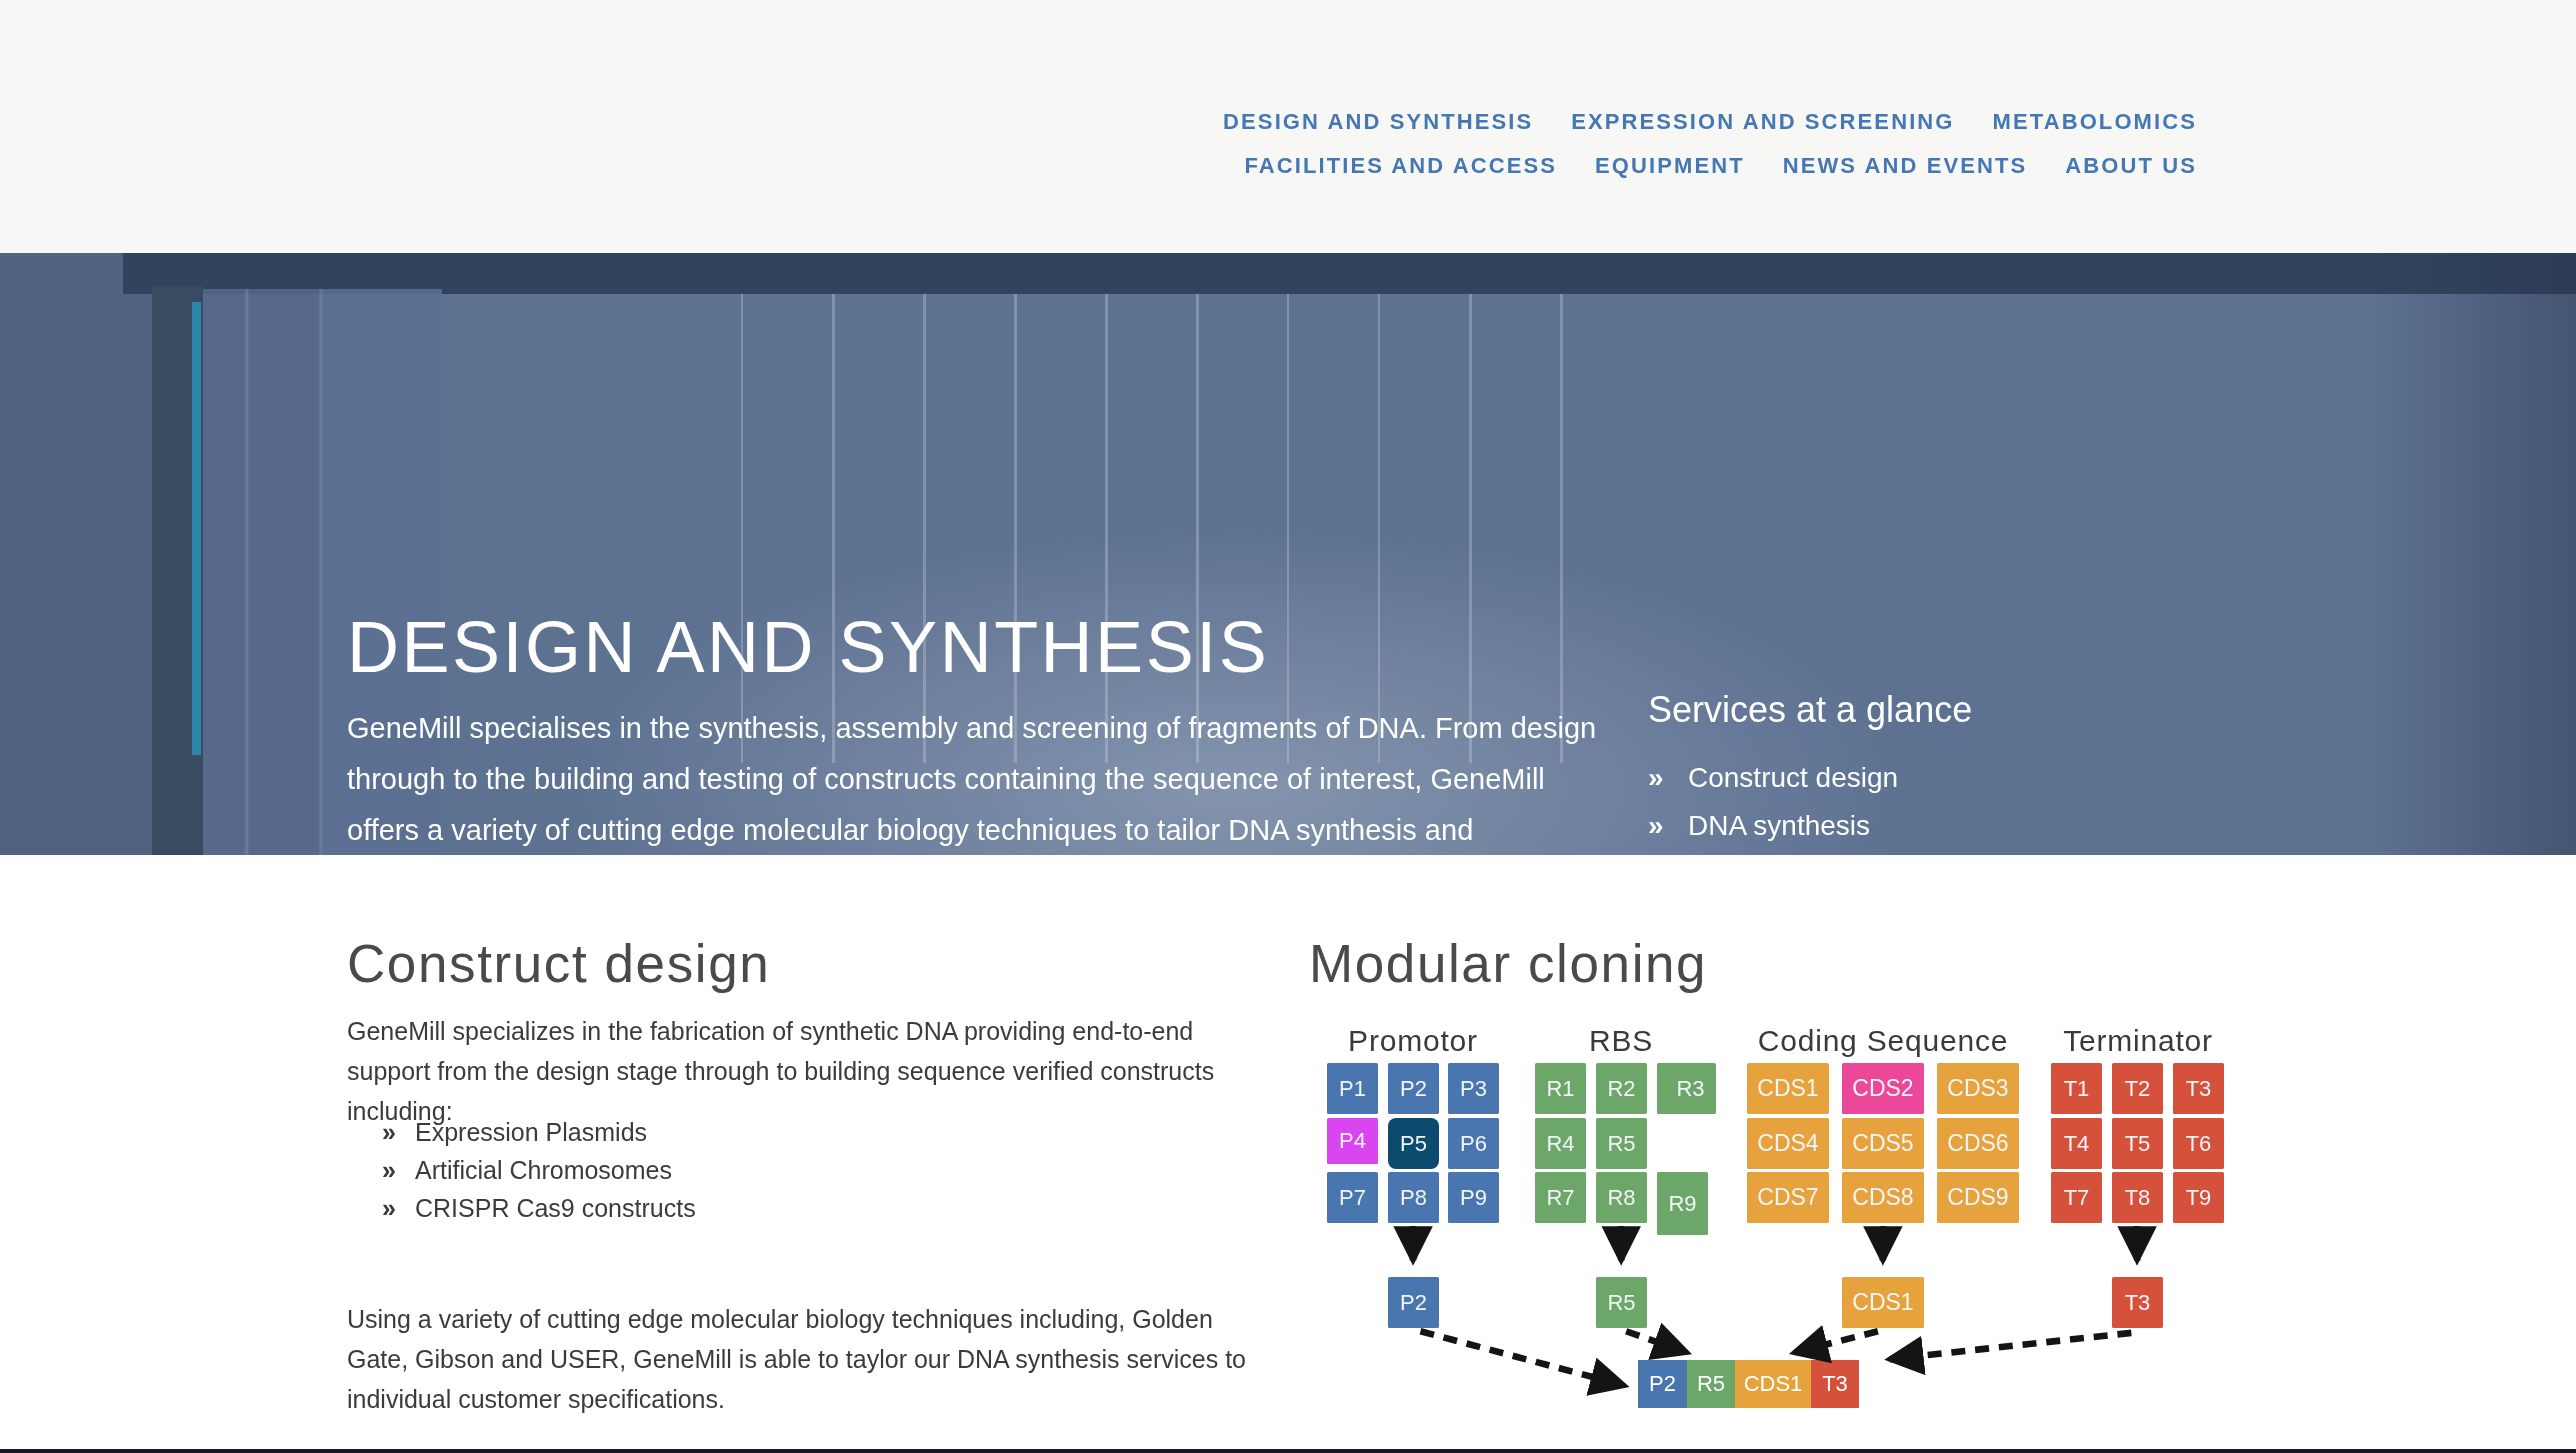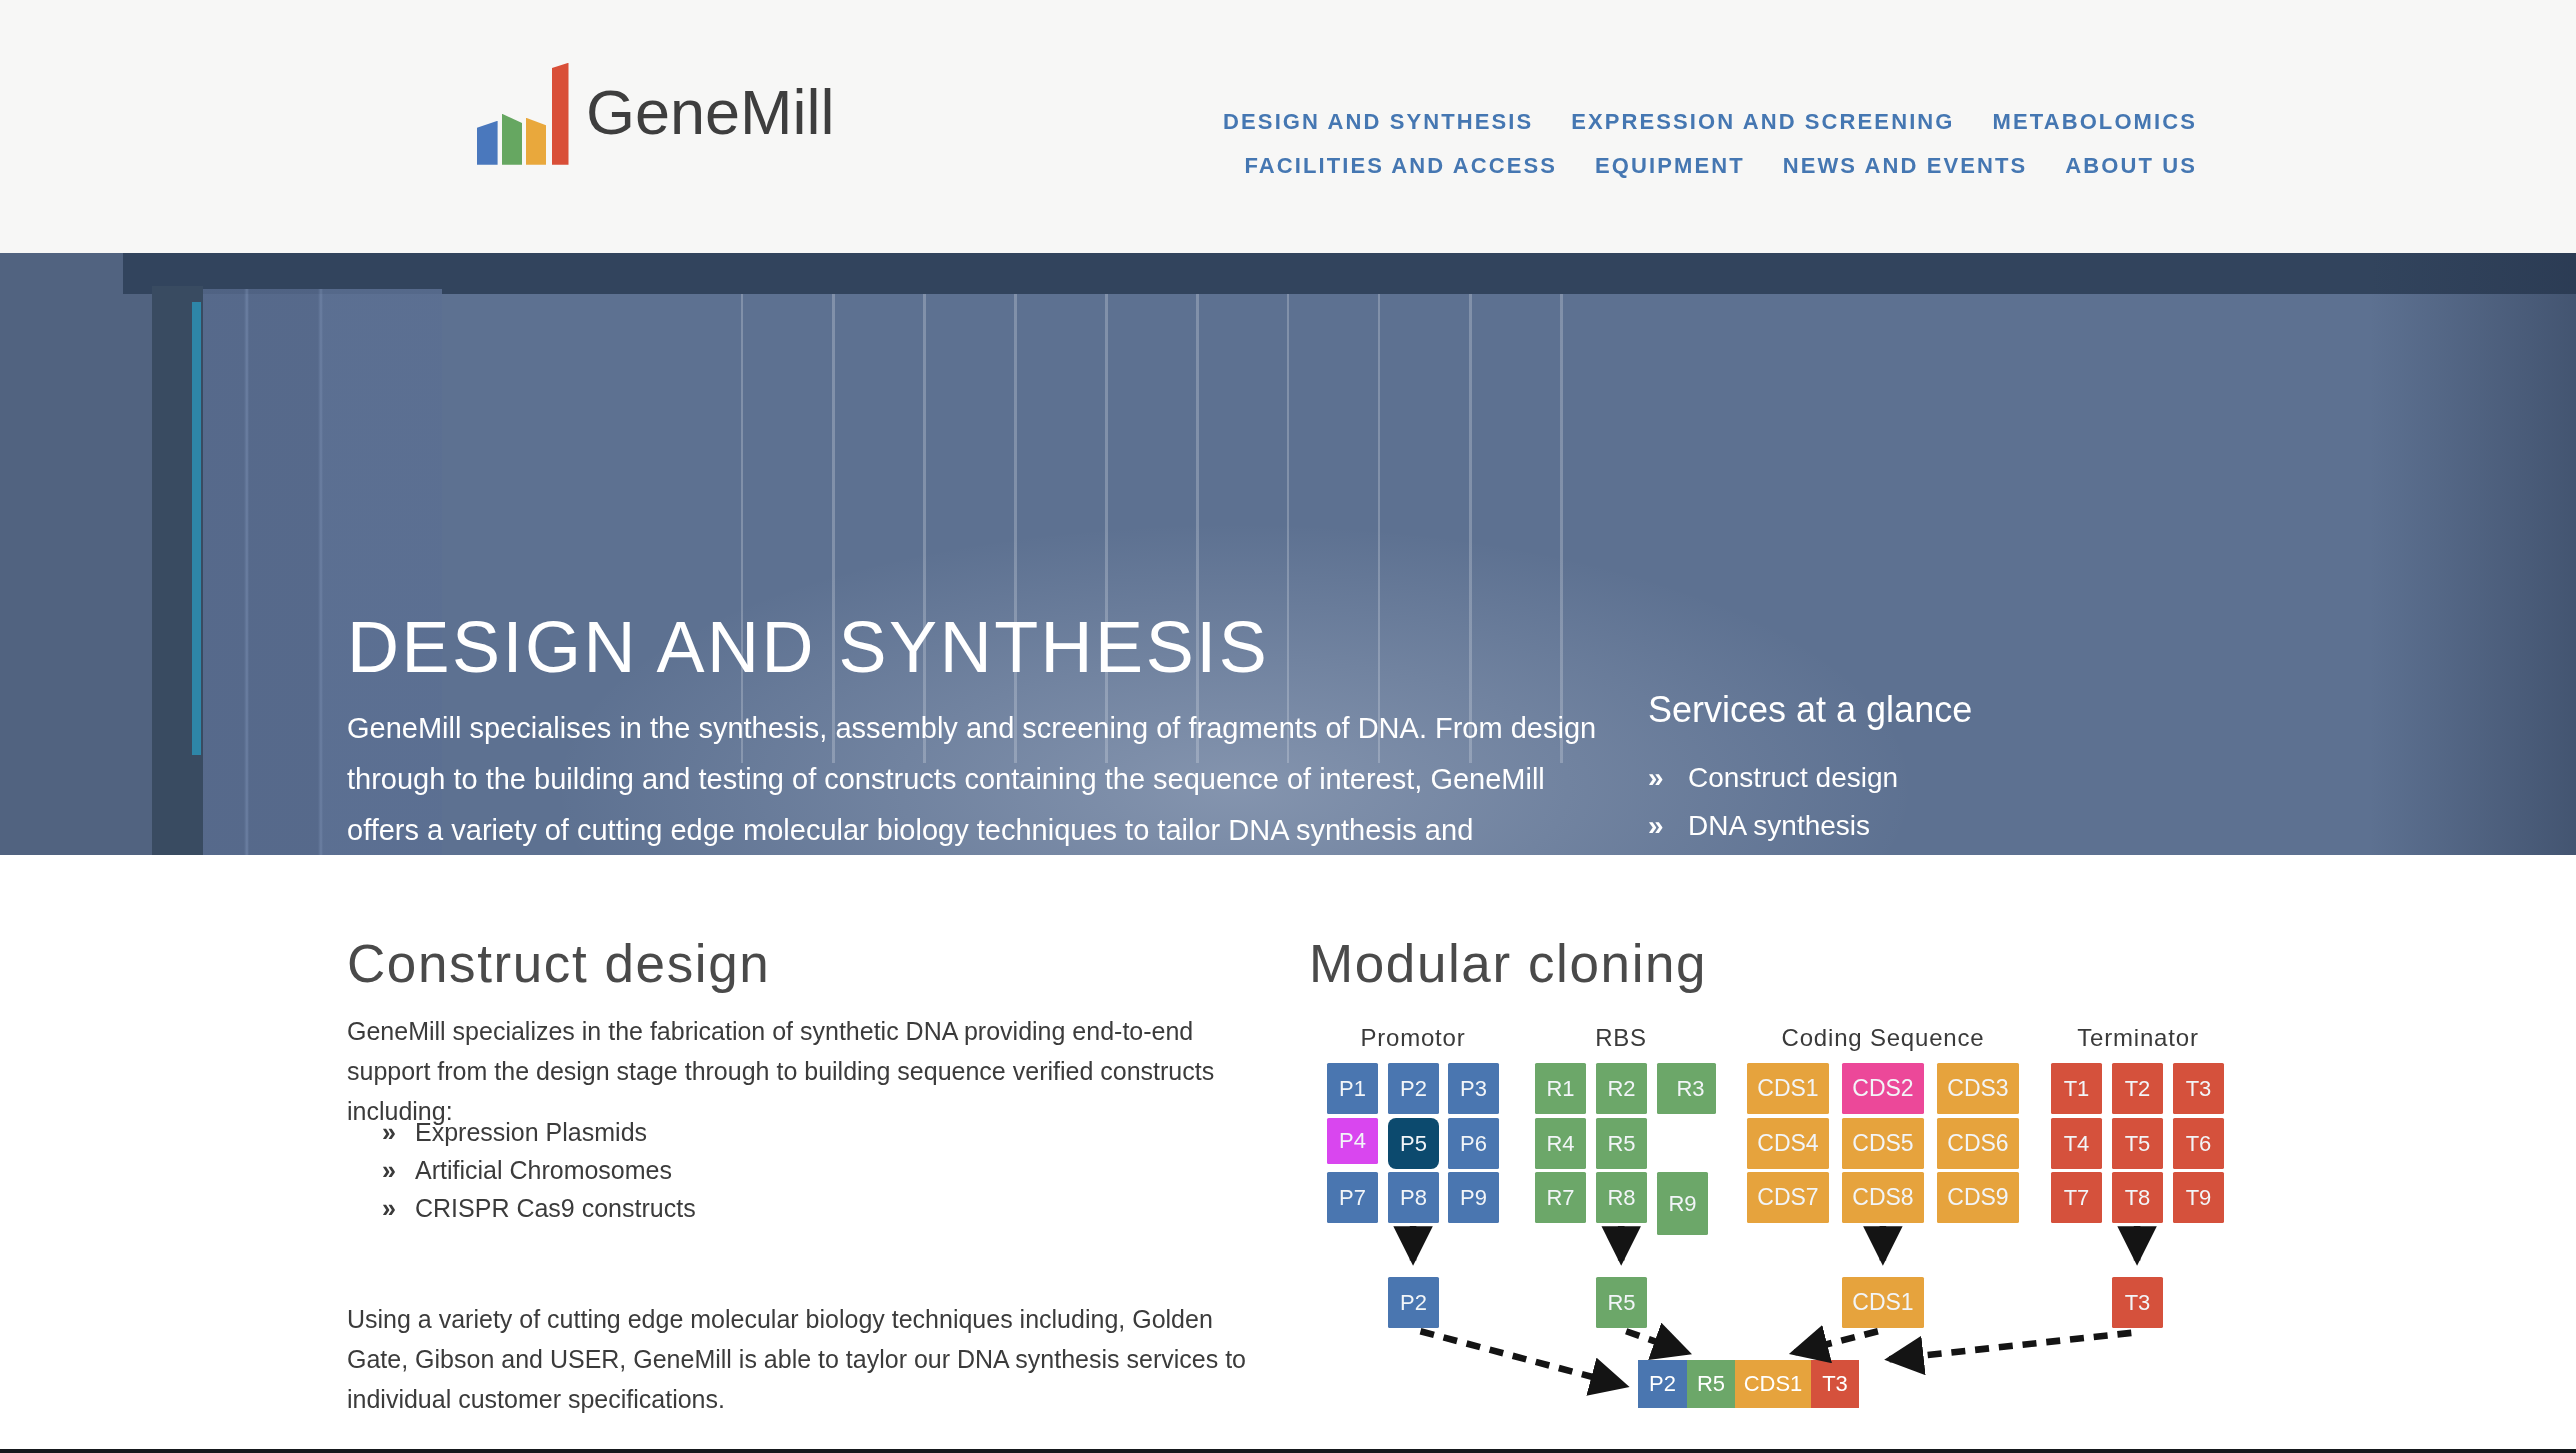--- a/index.html
+++ b/index.html
@@ -53,44 +53,37 @@
   .h2-modular{left:1309px;}
   .construct-intro{position:absolute;left:347px;top:986px;width:905px;
                    font-size:25px;line-height:40px;color:#3b3b3b;}
   .construct-bullets{position:absolute;left:382px;top:1118px;}
   .construct-bullets .bullet-item{display:flex;align-items:baseline;height:38px;font-size:25px;color:#3b3b3b;}
   .construct-bullets .bullet{width:33px;font-weight:700;}
   .construct-outro{position:absolute;left:347px;top:1274px;width:905px;
                    font-size:25px;line-height:40px;color:#3b3b3b;}
 
   
-  .diag-header{position:absolute;width:346px;text-align:center;font-size:24px;
+  .diag-header{position:absolute;width:346px;text-align:center;font-size:30px;
                color:#3a3a3a;letter-spacing:0.8px;}
   .diag-cell{position:absolute;display:flex;align-items:center;justify-content:center;
              color:#f2f5f8;font-size:22px;border-radius:1.6px;}
   .diag-cell.wide{font-size:23px;}
   .assembly-seg{position:absolute;display:flex;align-items:center;justify-content:center;
                 color:#ffffff;font-size:22px;}
   .arrows{position:absolute;left:0;top:0;pointer-events:none;}
 
   .footer-bar{position:absolute;left:0;top:1449px;width:2576px;height:4.1px;background:#16191d;}
 </style>
 </head>
 <body>
 
 <div class="page">
 
   <div class="header">
-    <div class="logo">
-      <div class="logo-bar bar-blue" style="background: rgb(74, 120, 189);"></div>
-      <div class="logo-bar bar-green" style="background: rgb(102, 167, 97);"></div>
-      <div class="logo-bar bar-yellow" style="background: rgb(233, 168, 60);"></div>
-      <div class="logo-bar bar-red" style="background: rgb(217, 79, 56);"></div>
-      <div class="logo-text">GeneMill</div>
-    </div>
     <nav class="nav">
       <div class="nav-row">
           <a class="nav-link">DESIGN AND SYNTHESIS</a>
           <a class="nav-link">EXPRESSION AND SCREENING</a>
           <a class="nav-link">METABOLOMICS</a>
         </div>
       <div class="nav-row">
           <a class="nav-link">FACILITIES AND ACCESS</a>
           <a class="nav-link">EQUIPMENT</a>
           <a class="nav-link">NEWS AND EVENTS</a>

